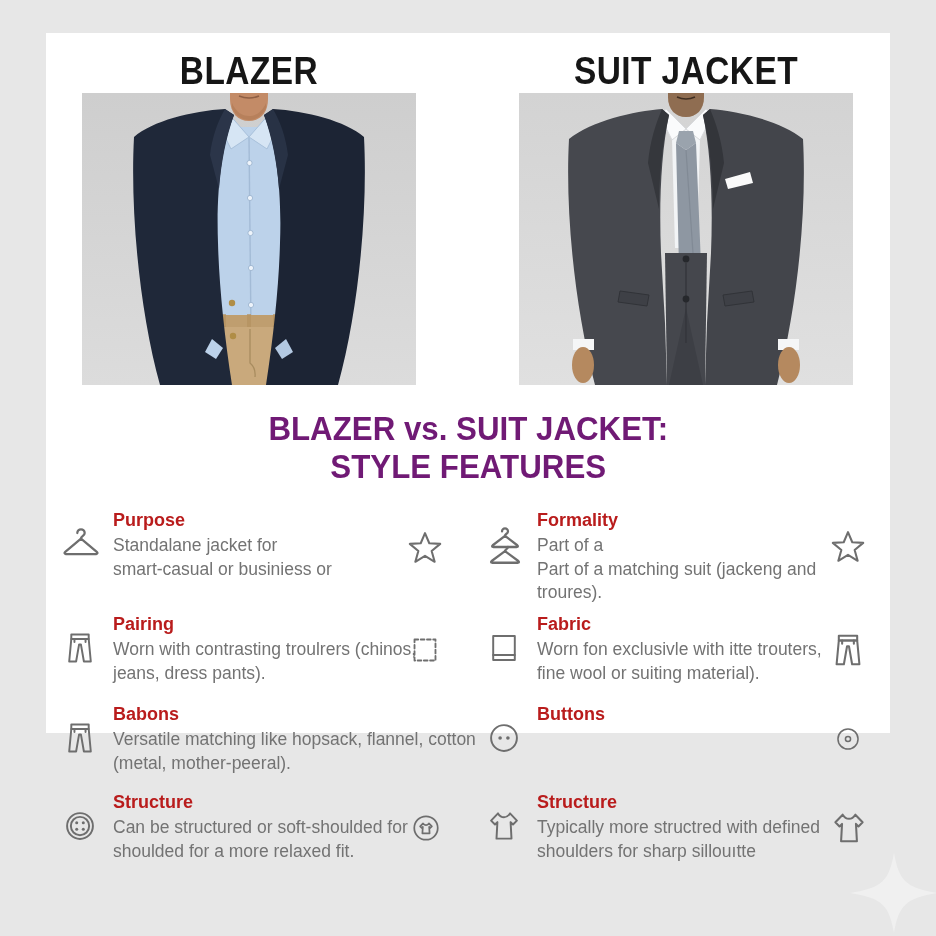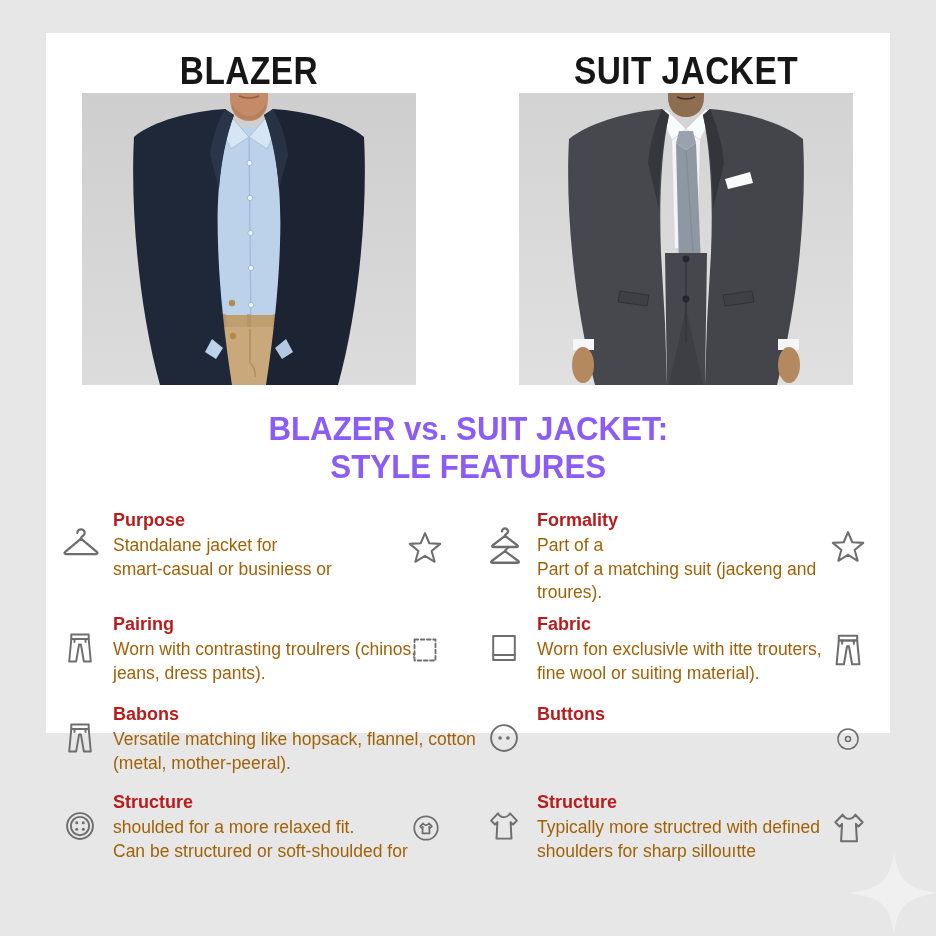--- a/index.html
+++ b/index.html
@@ -18,30 +18,30 @@
     font-size:38px;line-height:44px;font-weight:800;color:#161616;
     transform:scaleX(0.88);letter-spacing:0.5px;white-space:nowrap;
   }
   .col-header.left{left:36px}
   .col-header.right{left:473px}
   .photo{position:absolute;top:60px;width:334px;height:292px;display:block}
   .photo.left{left:36px}
   .photo.right{left:473px}
   .main-title{
     position:absolute;top:376px;left:0;width:100%;text-align:center;
-    font-size:34px;line-height:38px;font-weight:800;color:#8b5cf6;
+    font-size:34px;line-height:38px;font-weight:800;color:#701a75;
   }
   .main-title .inner{display:inline-block;transform:scaleX(0.92)}
   .feature{position:absolute;display:flex}
   .ficon{flex:0 0 53px;padding-top:17px}
   .ficon svg{width:42px;height:42px}
   .ficon.sm svg{width:36px;height:36px;margin-left:2px}
   .ftext{width:372px}
   .fhead{font-size:18px;font-weight:700;color:#b91c1c;margin-bottom:3px;line-height:22px}
-  .fbody div{font-size:17.5px;line-height:23.5px;color:#a16207;white-space:nowrap}
+  .fbody div{font-size:17.5px;line-height:23.5px;color:#737373;white-space:nowrap}
   .ricon{position:absolute}
   .icon-stroke{stroke:#6e6e6e;fill:none;stroke-width:1.3;stroke-linejoin:round;stroke-linecap:round}
 </style>
 </head>
 <body>
 
 <svg width="0" height="0" style="position:absolute" aria-hidden="true">
   <defs>
     <symbol id="icon-hanger" viewBox="0 0 24 24">
       <path class="icon-stroke" d="M12 7.2 c0 -1.6 2.1 -1.6 2.1 -3.2 a2.1 2.1 0 1 0 -4.2 0"></path>
@@ -251,22 +251,22 @@
 
   <div class="feature" style="left:14px;top:758px">
     <div class="ficon sm">
       <svg viewBox="0 0 24 24">
           <use href="#icon-button4"></use>
         </svg>
     </div>
     <div class="ftext">
       <div class="fhead">Structure</div>
       <div class="fbody">
+          <div>Can be structured or soft-shoulded for</div>
           <div>shoulded for a more relaxed fit.</div>
-          <div>Can be structured or soft-shoulded for</div>
         </div>
     </div>
   </div>
   <svg class="ricon" style="left:364px;top:779px;width:32px;height:32px" viewBox="0 0 24 24">
       <use href="#icon-circleshirt"></use>
     </svg>
 
   <div class="feature" style="left:438px;top:476px">
     <div class="ficon">
       <svg viewBox="0 0 24 24">

